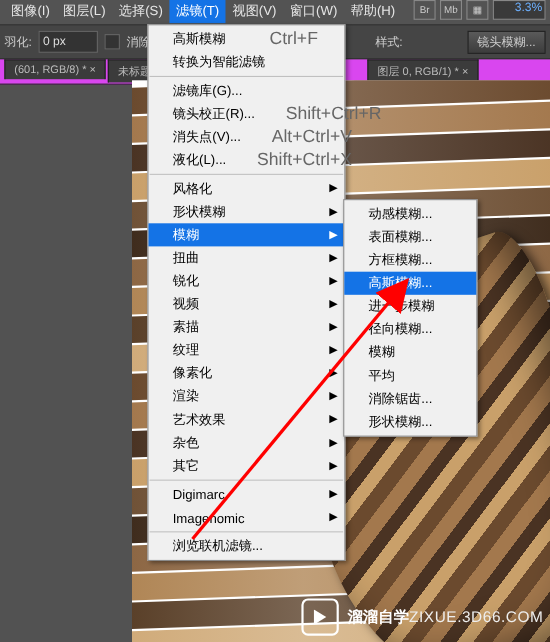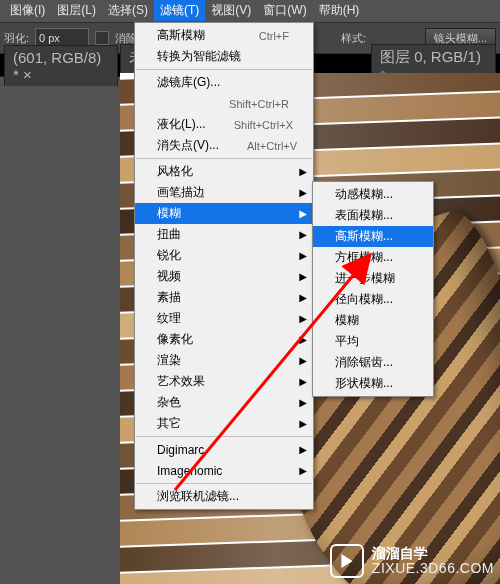--- a/index.html
+++ b/index.html
@@ -6,58 +6,64 @@
   .menubar{background:#535353;color:#e6e6e6;height:22px;display:flex;align-items:flex-start;padding:0 4px;gap:0;position:relative}
   .menubar .m{padding:2px 6px;cursor:default}
   .menubar .m.open{background:#1473e6;color:#fff}
   .iconbar{margin-left:auto;display:flex;gap:4px;align-items:center}
   .icon-box{width:18px;height:16px;border:1px solid #888;display:flex;align-items:center;justify-content:center;color:#ccc;font-size:9px}
   .zoom-input{width:42px;height:16px;background:#3a3a3a;border:1px solid #888;color:#6db0ff;font-size:11px;text-align:right;padding:0 2px}
   .optbar{background:#454545;color:#ccc;height:30px;display:flex;align-items:center;padding:0 4px;gap:6px;border-top:1px solid #2d2d2d;border-bottom:1px solid #2d2d2d;font-size:11px}
   .optbar input[type=text]{width:46px;height:18px;background:#333;border:1px solid #666;color:#ddd;padding:0 3px;font-size:11px}
   .optbar .ck{width:12px;height:12px;background:#333;border:1px solid #666;display:inline-block}
   .btn{background:linear-gradient(#5a5a5a,#3c3c3c);border:1px solid #222;color:#ccc;padding:2px 8px;font-size:11px}
-  .tabs{background:#000000;color:#bbb;height:22px;display:flex;align-items:center;padding:0 4px;gap:2px;font-size:15px;border-bottom:1px solid #222}
+  .tabs{background:#d946ef;color:#bbb;height:22px;display:flex;align-items:flex-start;padding:0 4px;gap:2px;font-size:10px;border-bottom:1px solid #222}
   .tab{padding:3px 8px 3px 8px;background:#3b3b3b;border:1px solid #222;border-bottom:none}
   .doc{position:absolute;left:120px;top:73px;right:-10px;bottom:-10px;background:#fff}
   .wood{position:absolute;inset:0;overflow:hidden}
   .plank{position:absolute;left:0;right:0;height:24px}
   .wood-curve{position:absolute;right:-30px;bottom:-20px;width:260px;height:380px;border-radius:50% 10% 30% 40%/30% 20% 50% 40%;transform:rotate(-18deg)}
 
   
   .menu{position:absolute;background:#f0f0f0;border:1px solid #8a8a8a;box-shadow:2px 2px 4px rgba(0,0,0,.4);color:#000;font-size:12px;padding:2px 0;z-index:50}
   .menu .row{display:flex;align-items:center;height:21px;padding:0 24px 0 22px;white-space:nowrap;position:relative}
   .menu .row.hi{background:#1473e6;color:#fff}
-  .menu .shortcut{margin-left:auto;color:#666;padding-left:28px;font-size:11px}
+  .menu .shortcut{margin-left:auto;color:#666;padding-left:28px;font-size:16px}
   .menu .sub-arrow{position:absolute;right:6px;font-size:10px;line-height:1}
   .menu .sep{height:1px;background:#c0c0c0;margin:2px 1px}
   .menu1{left:134px;top:22px;width:178px}
   .menu2{left:312px;top:181px;width:120px}
 
   
   .arrow{position:absolute;z-index:60;pointer-events:none}
 
   
   .wm{position:absolute;right:6px;bottom:6px;z-index:70;display:flex;align-items:center;gap:8px;color:#fff;font-size:14px}
   .wm .play{width:30px;height:30px;border:2px solid #fff;border-radius:6px;display:flex;align-items:center;justify-content:center}
   .wm .play svg{width:14px;height:14px;fill:#fff}
-  .wm .txt{display:flex;flex-direction:column;line-height:1.1}
+  .wm .txt{display:flex;line-height:1.1}
   .wm .url{font-size:14px;letter-spacing:.5px;color:#eee}
 </style>
 </head>
 <body>
 
 <div class="menubar">
   <span class="m">图像(I)</span>
   <span class="m">图层(L)</span>
   <span class="m">选择(S)</span>
   <span class="m open">滤镜(T)</span>
   <span class="m">视图(V)</span>
   <span class="m">窗口(W)</span>
   <span class="m">帮助(H)</span>
+  <div class="iconbar">
+    <span class="icon-box">Br</span>
+    <span class="icon-box">Mb</span>
+    <span class="icon-box">▦</span>
+    <span class="zoom-input">3.3%</span>
+  </div>
 </div>
 
 <div class="optbar">
   <span>羽化:</span>
   <input type="text" value="0 px" style="">
   <span class="ck"></span>
   <span>消除锯齿</span>
   <span style="width:170px"></span>
   <span>样式:</span>
   <span style="flex:1"></span>
@@ -102,37 +108,38 @@
       <span class="shortcut">Ctrl+F</span>
     </div>
     <div class="row">
       <span>转换为智能滤镜</span>
     </div>
     <div class="sep"></div>
     <div class="row">
       <span>滤镜库(G)...</span>
     </div>
     <div class="row">
+      <span>镜头校正(R)...</span>
       <span class="shortcut">Shift+Ctrl+R</span>
+    </div>
+    <div class="row">
+      <span>消失点(V)...</span>
+      <span class="shortcut">Alt+Ctrl+V</span>
     </div>
     <div class="row">
       <span>液化(L)...</span>
       <span class="shortcut">Shift+Ctrl+X</span>
     </div>
-    <div class="row">
-      <span>消失点(V)...</span>
-      <span class="shortcut">Alt+Ctrl+V</span>
-    </div>
     <div class="sep"></div>
     <div class="row">
       <span>风格化</span>
       <span class="sub-arrow">▶</span>
     </div>
     <div class="row">
-      <span>画笔描边</span>
+      <span>形状模糊</span>
       <span class="sub-arrow">▶</span>
     </div>
     <div class="row hi">
       <span>模糊</span>
       <span class="sub-arrow">▶</span>
     </div>
     <div class="row">
       <span>扭曲</span>
       <span class="sub-arrow">▶</span>
     </div>
@@ -187,25 +194,25 @@
     </div>
   </div>
 
 <div class="menu menu2" id="menu2">
     <div class="row">
       <span>动感模糊...</span>
     </div>
     <div class="row">
       <span>表面模糊...</span>
     </div>
+    <div class="row">
+      <span>方框模糊...</span>
+    </div>
     <div class="row hi">
       <span>高斯模糊...</span>
-    </div>
-    <div class="row">
-      <span>方框模糊...</span>
     </div>
     <div class="row">
       <span>进一步模糊</span>
     </div>
     <div class="row">
       <span>径向模糊...</span>
     </div>
     <div class="row">
       <span>模糊</span>
     </div>

